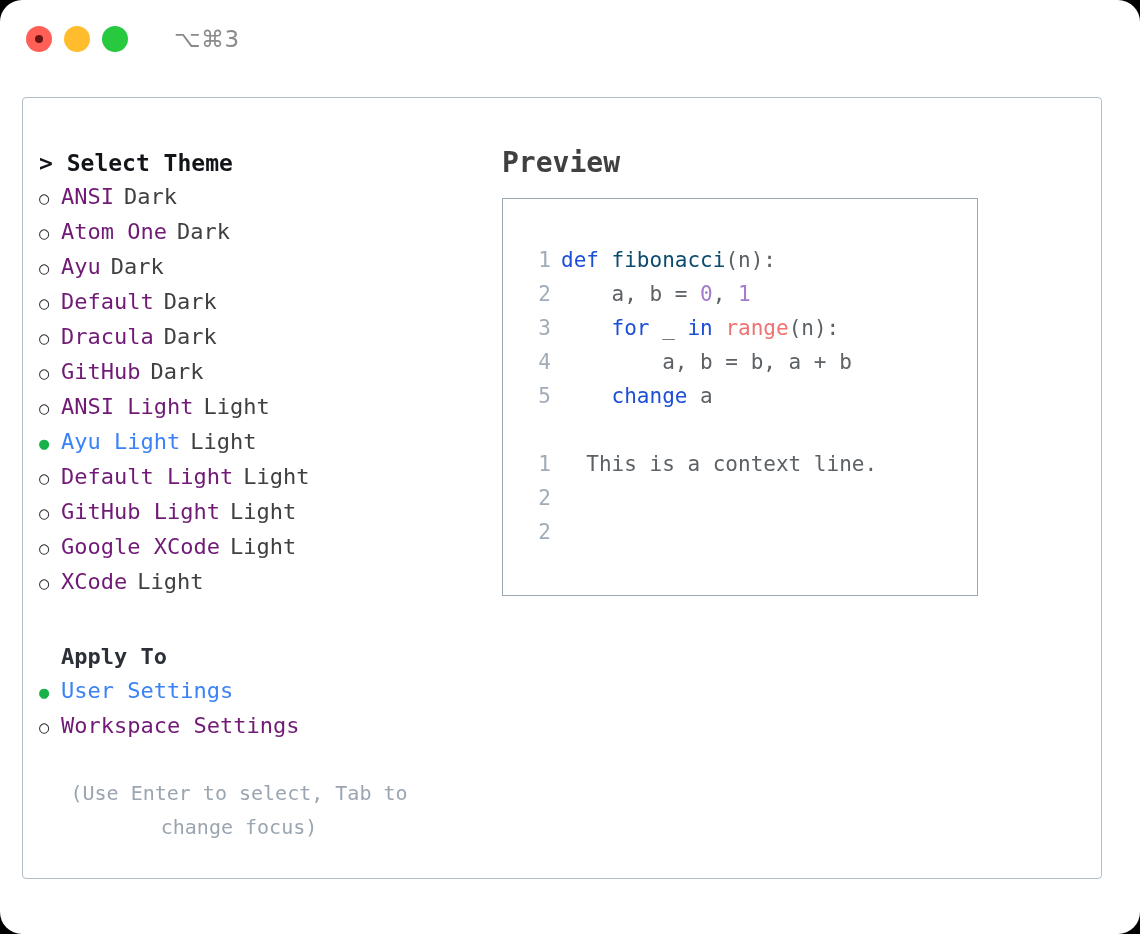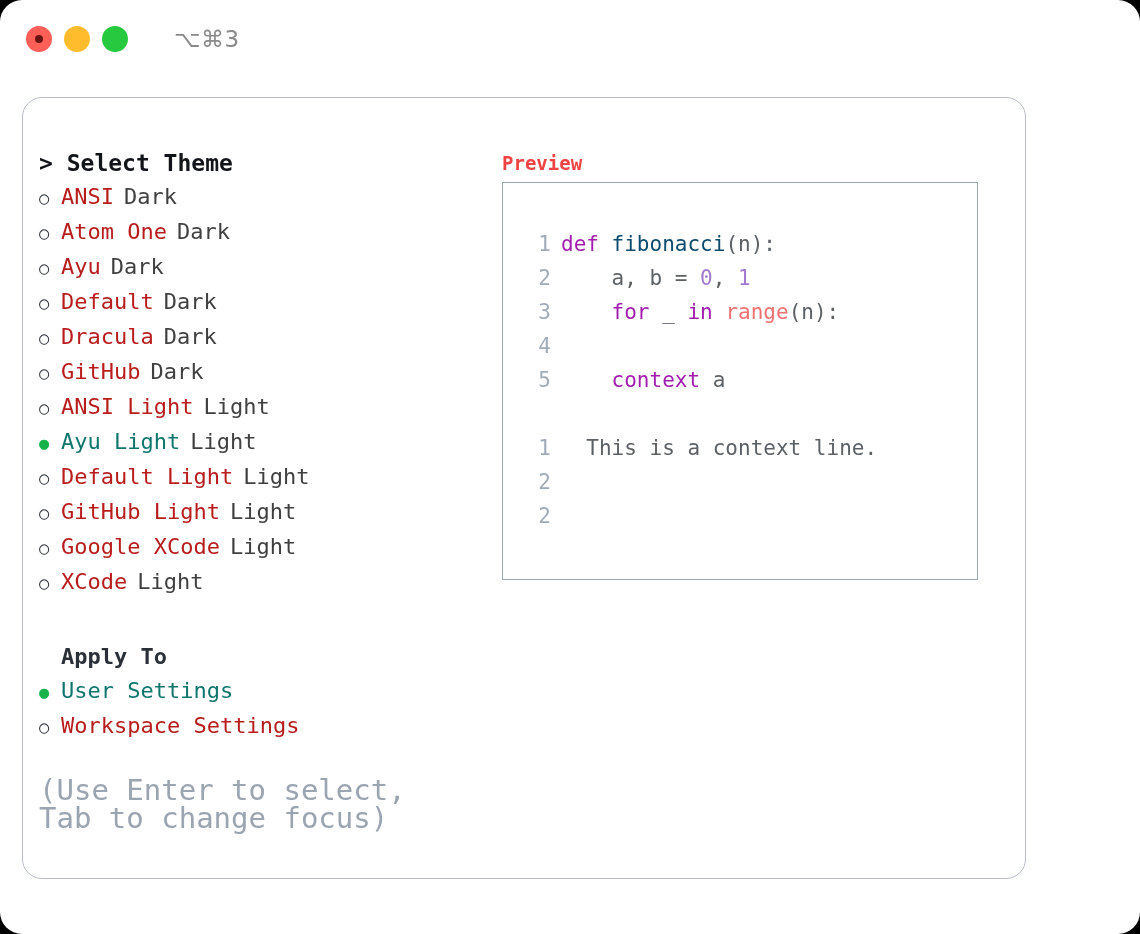--- a/index.html
+++ b/index.html
@@ -65,24 +65,24 @@
     font-size: 23px;
     letter-spacing: 0.5px;
     font-family: "DejaVu Sans", "Liberation Sans", sans-serif;
   }
 
   
   .panel {
     position: absolute;
     left: 22px;
     top: 97px;
-    width: 1004px;
+    width: 1080px;
     height: 782px;
     border: 1.5px solid #b4bcc8;
-    border-radius: 20px;
+    border-radius: 4px;
     background: #ffffff;
     box-sizing: border-box;
     text-decoration: underline;
   }
 
   
   .col-left {
     position: absolute;
     left: 16px;
     top: 48px;
@@ -113,22 +113,22 @@
   }
   .marker {
     display: inline-block;
     width: 22px;
     flex: 0 0 22px;
     font-size: 17px;
     color: #2b3038;
     line-height: 34px;
   }
   .marker.on { color: #19b24a; }
-  .row .label { color: #b91c1c; }
-  .row.selected .label { color: #0f766e; }
+  .row .label { color: #701a75; }
+  .row.selected .label { color: #3b82f6; }
   .row .tag {
     color: #404040;
     margin-left: 10px;
   }
 
   .group-head {
     display: flex;
     align-items: flex-start;
     line-height: 34px;
     font-size: 22px;
@@ -137,33 +137,34 @@
   .group-head .label {
     color: #2b3038;
     font-weight: bold;
   }
 
   .spacer-lg { height: 40px; }
   .spacer-md { height: 32px; }
 
   .hint {
     color: #9aa5b1;
-    font-size: 29px;
-    line-height: 28px;
+    font-size: 20px;
+    line-height: 34px;
     width: 400px;
     white-space: pre-wrap;
+    text-align: center;
   }
 
   
   .preview-title {
-    font-size: 19px;
+    font-size: 28px;
     font-weight: bold;
-    color: #ef4444;
-    line-height: 34px;
-    margin-bottom: 2px;
+    color: #404040;
+    line-height: 34px;
+    margin-bottom: 18px;
     white-space: pre;
   }
   .preview-box {
     width: 476px;
     height: 398px;
     border: 1.5px solid #9aa7b5;
     background: #ffffff;
     box-sizing: border-box;
     padding: 44px 0 0 14px;
   }
@@ -176,21 +177,21 @@
   .code-line .gutter {
     width: 34px;
     flex: 0 0 34px;
     text-align: right;
     color: #a0acb8;
     margin-right: 10px;
   }
   .code-line .code { color: #5c6166; }
   .blank-line { height: 34px; }
 
-  .t-kw    { color: #a21caf; }
+  .t-kw    { color: #1d4ed8; }
   .t-fn    { color: #0c4a6e; }
   .t-num   { color: #a37acc; }
   .t-call  { color: #f07171; }
   .t-plain { color: #5c6166; }
 
   .d-ctx { color: #8a8f95; }
   .d-del { color: #b51f1f; }
   .d-add { color: #12b312; }
 </style>
 </head>
@@ -244,22 +245,22 @@
       <div class="hint">(Use Enter to select, Tab to change focus)</div>
     </div>
 
     <div class="col-right">
       <div class="preview-title">Preview</div>
       <div class="preview-box">
         <div id="code-block">
             <div class="code-line"><span class="gutter">1</span><span class="code"><span class="t-kw">def </span><span class="t-fn">fibonacci</span><span class="t-plain">(n):</span></span></div>
             <div class="code-line"><span class="gutter">2</span><span class="code"><span class="t-plain">    a, b = </span><span class="t-num">0</span><span class="t-plain">, </span><span class="t-num">1</span></span></div>
             <div class="code-line"><span class="gutter">3</span><span class="code"><span class="t-plain">    </span><span class="t-kw">for</span><span class="t-plain"> _ </span><span class="t-kw">in</span><span class="t-plain"> </span><span class="t-call">range</span><span class="t-plain">(n):</span></span></div>
-            <div class="code-line"><span class="gutter">4</span></div>
-            <div class="code-line"><span class="gutter">5</span><span class="code"><span class="t-plain">    </span><span class="t-kw">context</span><span class="t-plain"> a</span></span></div>
+            <div class="code-line"><span class="gutter">4</span><span class="code"><span class="t-plain">        a, b = b, a + b</span></span></div>
+            <div class="code-line"><span class="gutter">5</span><span class="code"><span class="t-plain">    </span><span class="t-kw">change</span><span class="t-plain"> a</span></span></div>
           </div>
         <div class="blank-line"></div>
         <div id="diff-block">
             <div class="code-line"><span class="gutter">1</span><span class="code d-ctx"><span> </span><span> This is a context line.</span></span></div>
             <div class="code-line"><span class="gutter">2</span></div>
             <div class="code-line"><span class="gutter">2</span></div>
           </div>
       </div>
     </div>
 

